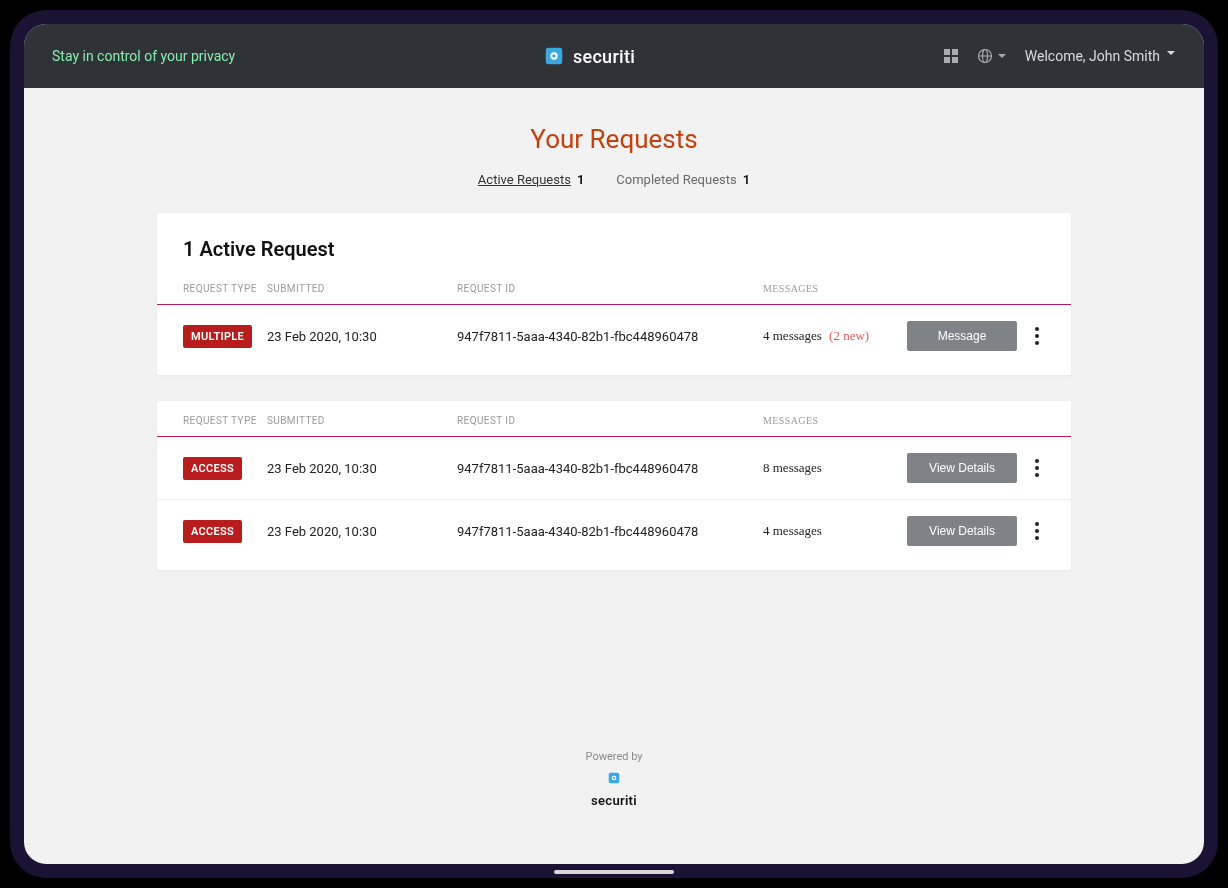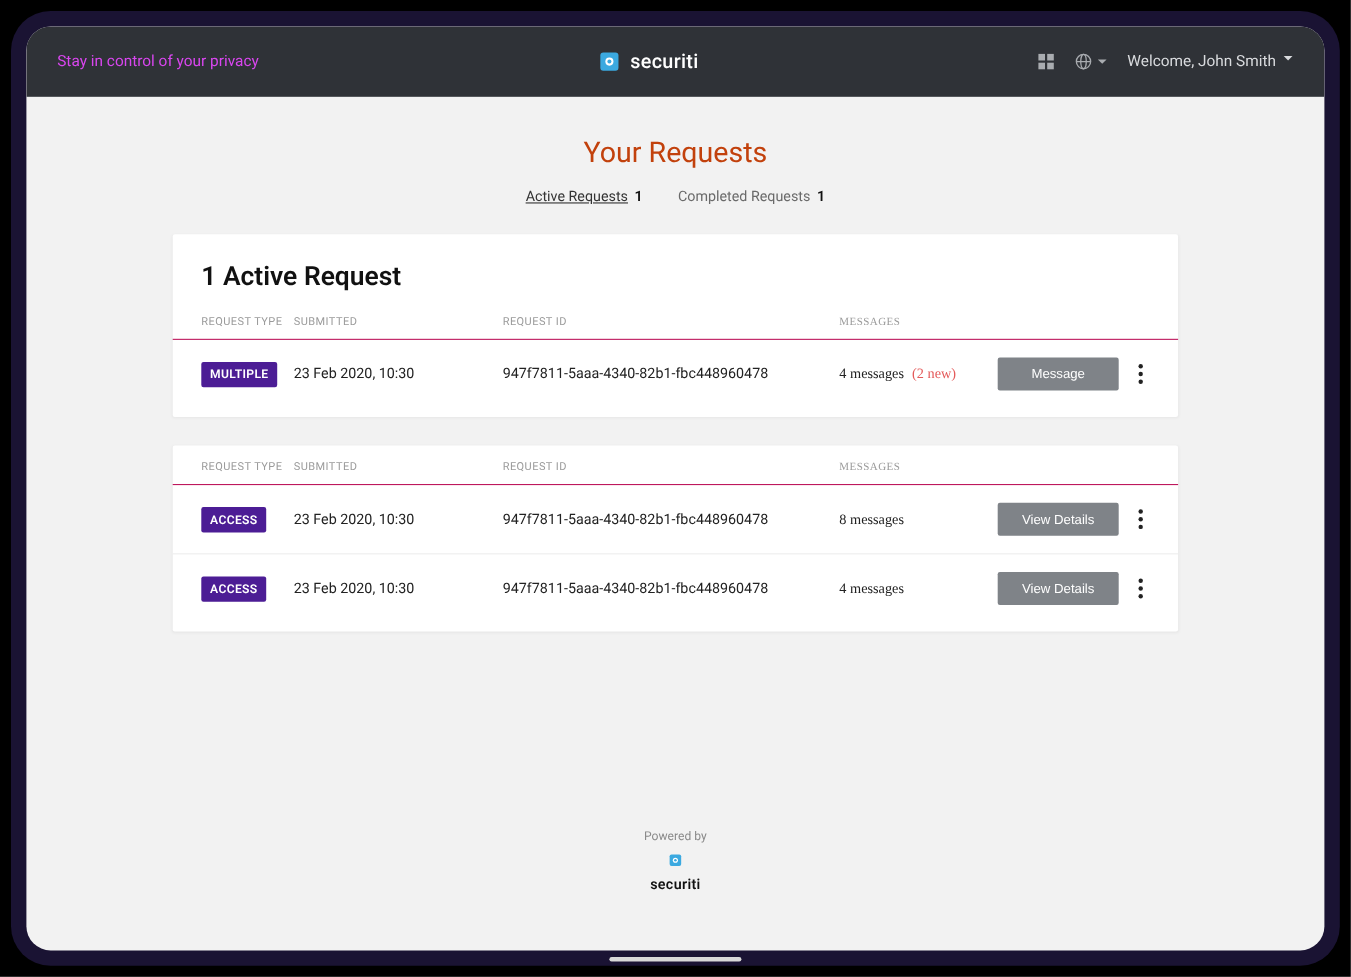--- a/index.html
+++ b/index.html
@@ -31,21 +31,21 @@
   flex-direction: column;
 }
 .topbar {
   background: #2f3237;
   height: 64px;
   display: flex;
   align-items: center;
   padding: 0 28px;
   color: #fff;
 }
-.topbar-left { flex: 0 0 auto; font-size: 14px; color: #d946ef; }
+.topbar-left { flex: 0 0 auto; font-size: 14px; color: #86efac; }
 .topbar-center { flex: 1; display: flex; justify-content: center; align-items: center; gap: 8px; }
 .topbar-right { flex: 0 0 auto; display: flex; align-items: center; gap: 18px; color: #d9dbde; font-size: 14px; }
 .logo-mark {
   width: 22px; height: 22px; display: inline-flex; align-items: center; justify-content: center;
 }
 .logo-text { font-size: 18px; font-weight: 500; letter-spacing: 0.3px; color: #fff; }
 .icon-btn { color: #a9acb0; cursor: pointer; display: inline-flex; align-items: center; gap: 4px; }
 .welcome { display: flex; align-items: flex-start; gap: 6px; cursor: pointer; }
 .main-area {
   flex: 1;
@@ -72,21 +72,21 @@
 .tab-count { font-weight: 600; color: #111; }
 .panel {
   background: #fff;
   width: 914px;
   margin: 26px auto 0;
   border-radius: 2px;
   box-shadow: 0 1px 3px rgba(0,0,0,0.05);
   padding-bottom: 8px;
 }
 .panel-title {
-  font-size: 24px;
+  font-size: 20px;
   font-weight: 600;
   color: #111;
   padding: 24px 26px 8px;
 }
 .table-header {
   display: flex;
   padding: 14px 26px 10px;
   font-size: 10px;
   letter-spacing: 0.4px;
   color: #9b9b9b;
@@ -101,21 +101,21 @@
 .row {
   display: flex;
   align-items: center;
   padding: 16px 26px;
   border-bottom: 1px solid #ededed;
   font-size: 13px;
   color: #222;
 }
 .row:last-child { border-bottom: none; }
 .badge {
-  background: #4c1d95;
+  background: #b91c1c;
   color: #fff;
   font-size: 11px;
   font-weight: 600;
   padding: 5px 8px;
   border-radius: 2px;
   letter-spacing: 0.3px;
   display: inline-block;
 }
 .row .col-type { width: 84px; }
 .row .col-submitted { width: 190px; }

